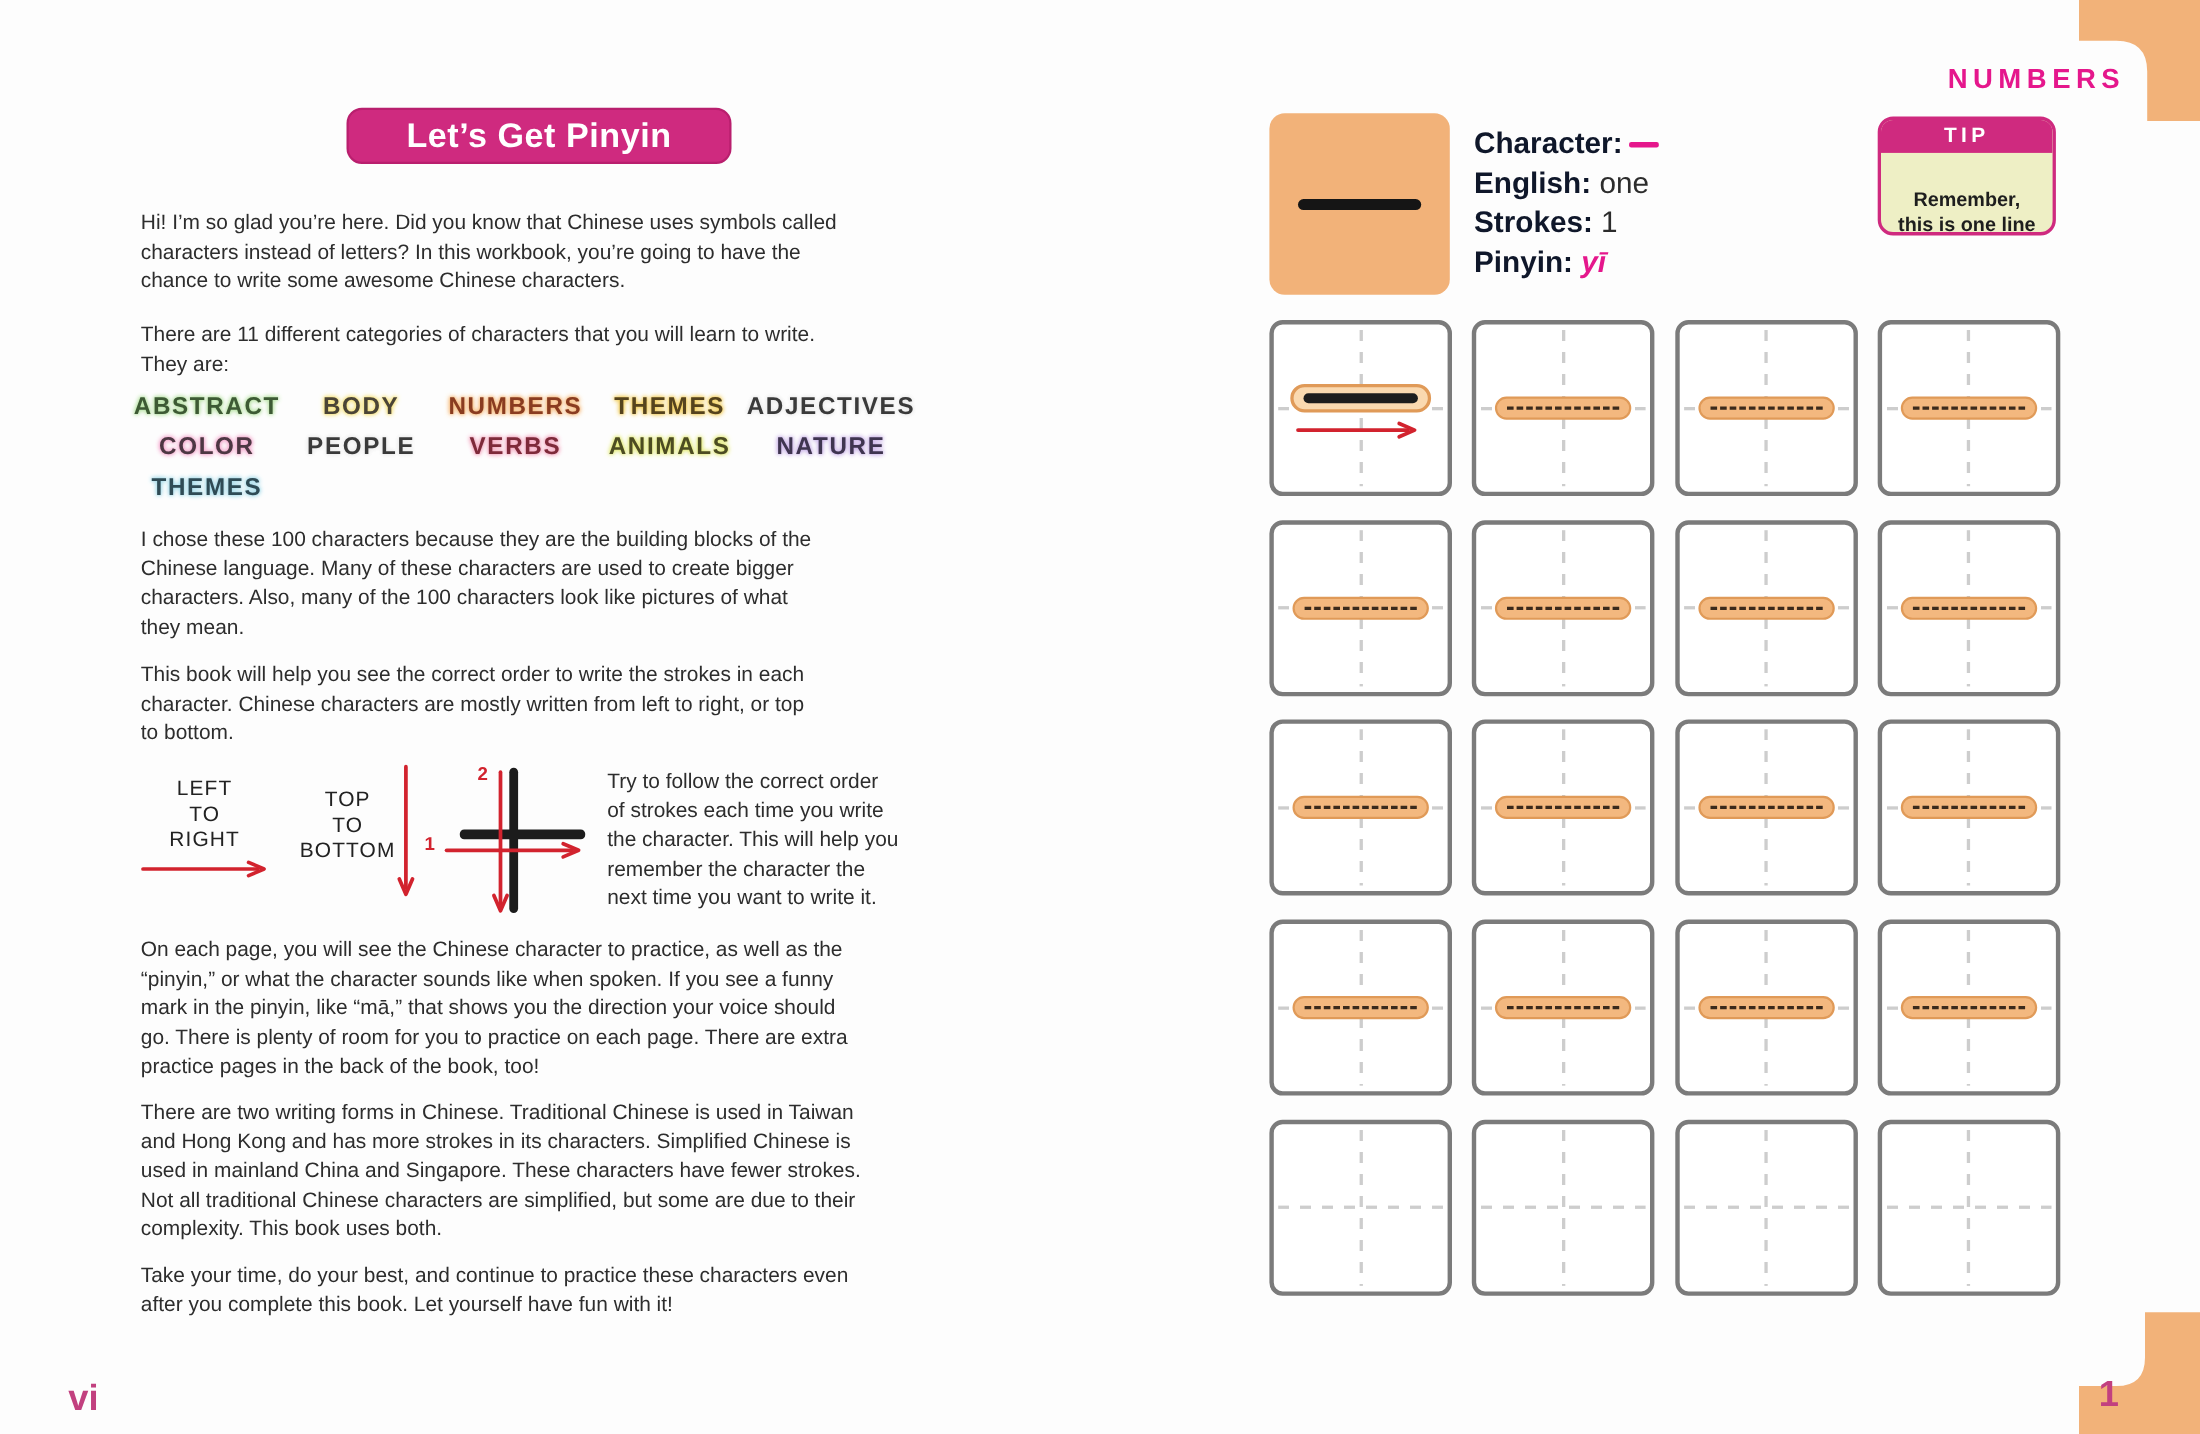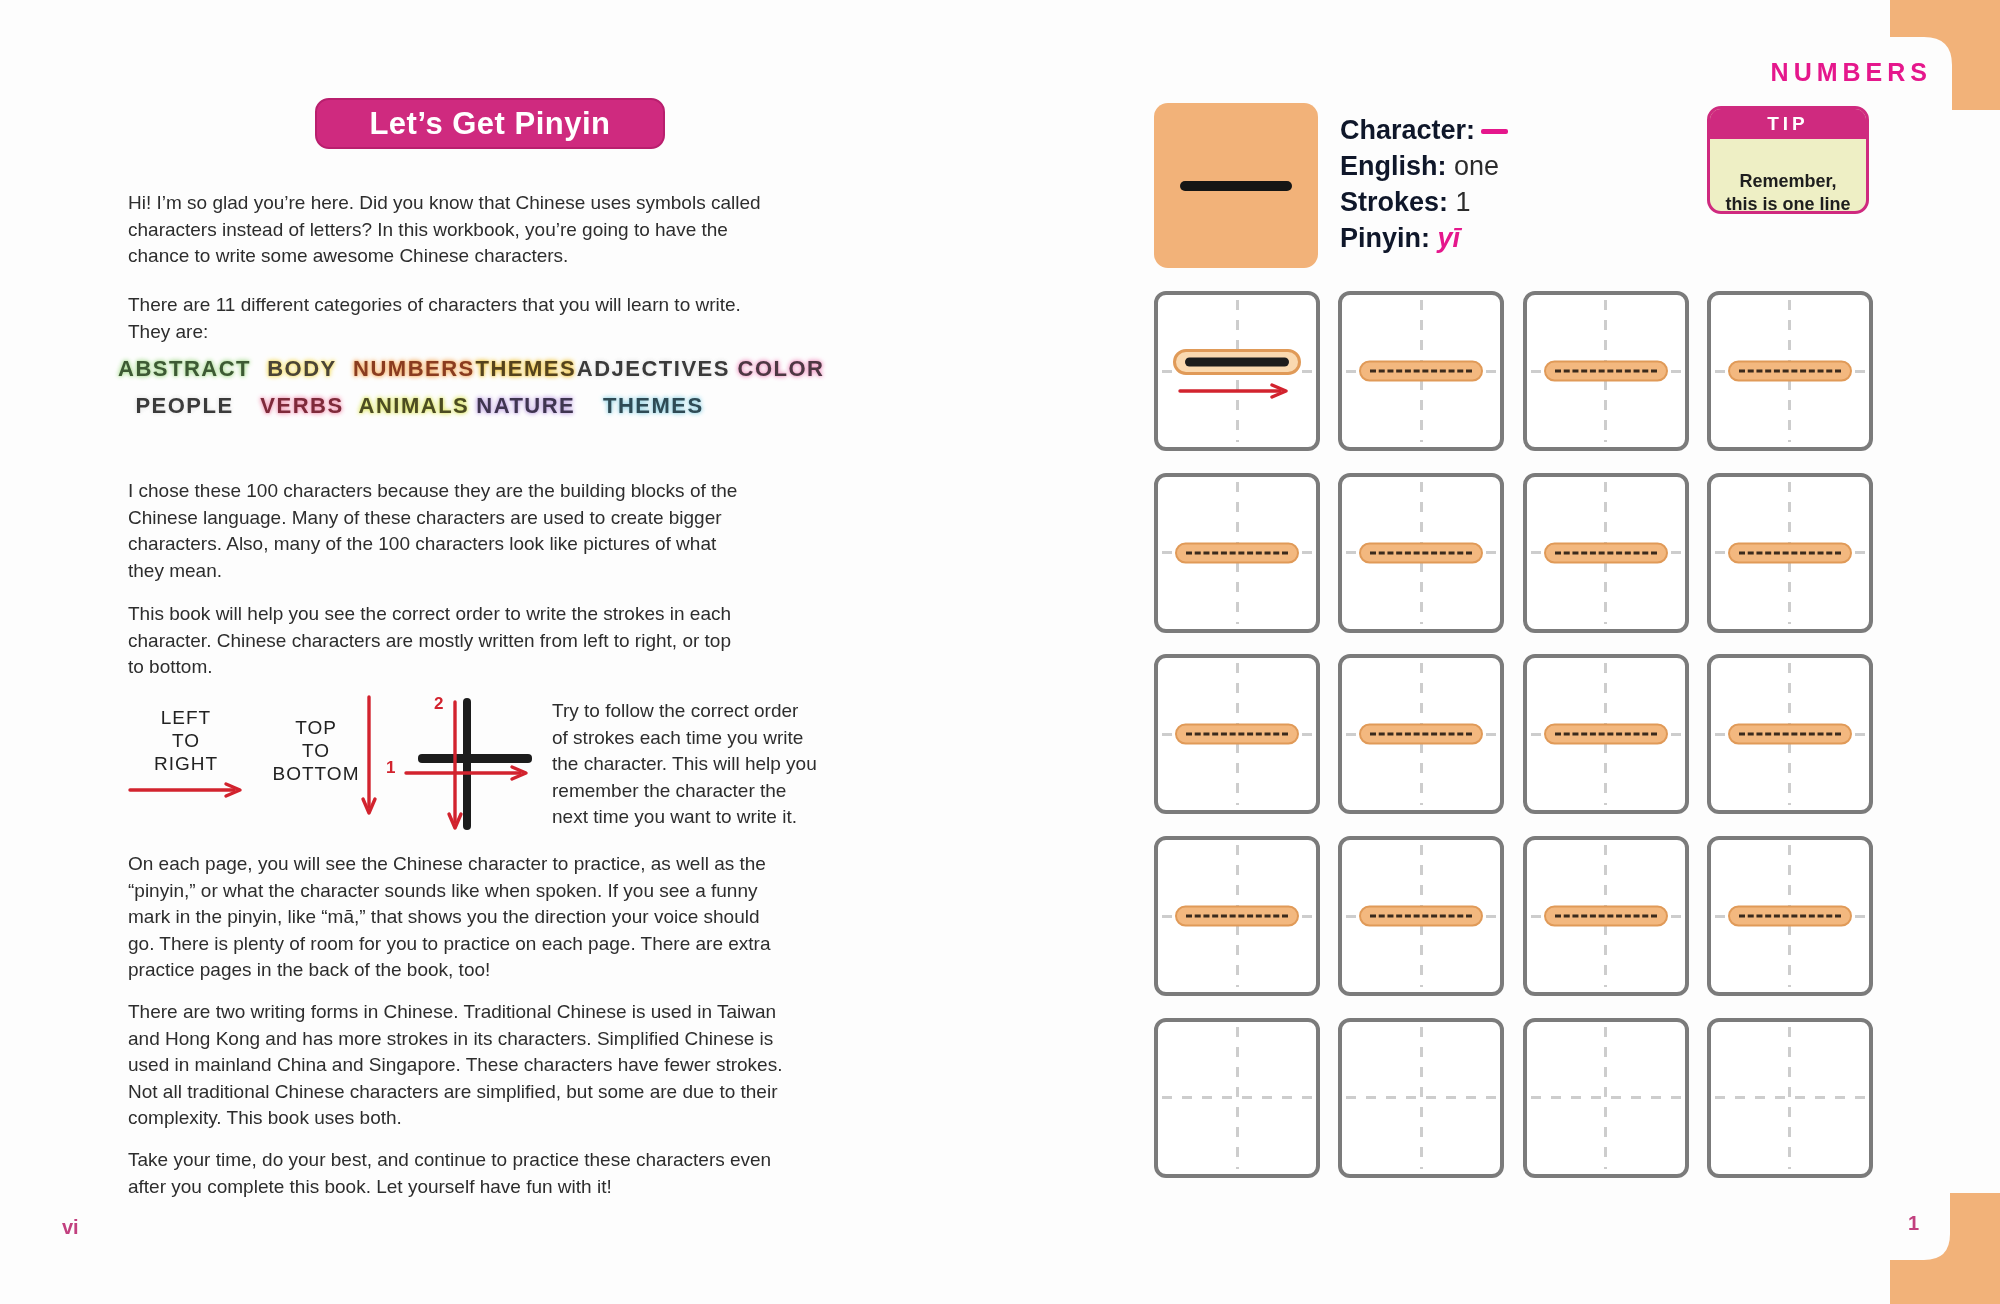--- a/index.html
+++ b/index.html
@@ -13,36 +13,36 @@
   
   .title-banner {
     left:315px; top:98px; width:346px; height:47px;
     background:var(--magenta); border:2px solid #b91f6e; border-radius:14px;
     display:flex; align-items:center; justify-content:center;
     color:#fff; font-size:31px; font-weight:bold; letter-spacing:0.5px;
   }
   .para { left:128px; font-size:19px; line-height:26.5px; white-space:pre-line; width:820px; }
   .cats {
     left:118px; top:354px; width:714px;
-    display:grid; grid-template-columns:repeat(6,1fr); row-gap:8px;
+    display:grid; grid-template-columns:repeat(5,1fr); row-gap:8px;
   }
   .cat {
     text-align:center; font-weight:bold; font-size:22px; letter-spacing:1.5px;
     line-height:29px; color:var(--ink-c,#3a3a3a);
     text-shadow:0 0 5px var(--halo,#eee),0 0 5px var(--halo,#eee),0 0 2px var(--halo,#eee);
   }
   .diagram { left:128px; top:690px; width:740px; height:150px; }
   .diagram .lbl { position:absolute; text-align:center; font-size:19px; line-height:23px; white-space:pre-line; letter-spacing:1px; color:#222; }
   .diagram svg { position:absolute; overflow:visible; }
   .diagram svg line, .diagram svg path { stroke:var(--red); stroke-width:3.4; fill:none; stroke-linecap:round; stroke-linejoin:round; }
   .stroke-num { position:absolute; color:var(--red); font-weight:bold; font-size:17px; }
   .cross-v { position:absolute; left:335px; top:8px; width:8px; height:132px; background:#1c1c1c; border-radius:4px; }
   .cross-h { position:absolute; left:290px; top:64px; width:114px; height:9px; background:#1c1c1c; border-radius:4px; }
   .diagram-caption { position:absolute; left:424px; top:8px; width:320px; font-size:19px; line-height:26.5px; white-space:pre-line; }
-  .page-num { color:var(--pagenum); font-weight:bold; font-size:20px; }
+  .page-num { color:var(--pagenum); font-weight:bold; font-size:33px;margin-top:36px; }
 
   
   .section-label { right:68px; top:58px; color:var(--brightpink); font-weight:bold; font-size:25px; letter-spacing:5px; }
   .corner-tab { position:absolute; }
   .corner-tab path { fill:var(--orange); }
   .char-card {
     left:1154px; top:103px; width:164px; height:165px;
     background:var(--orange); border-radius:14px;
   }
   .char-card .stroke {

